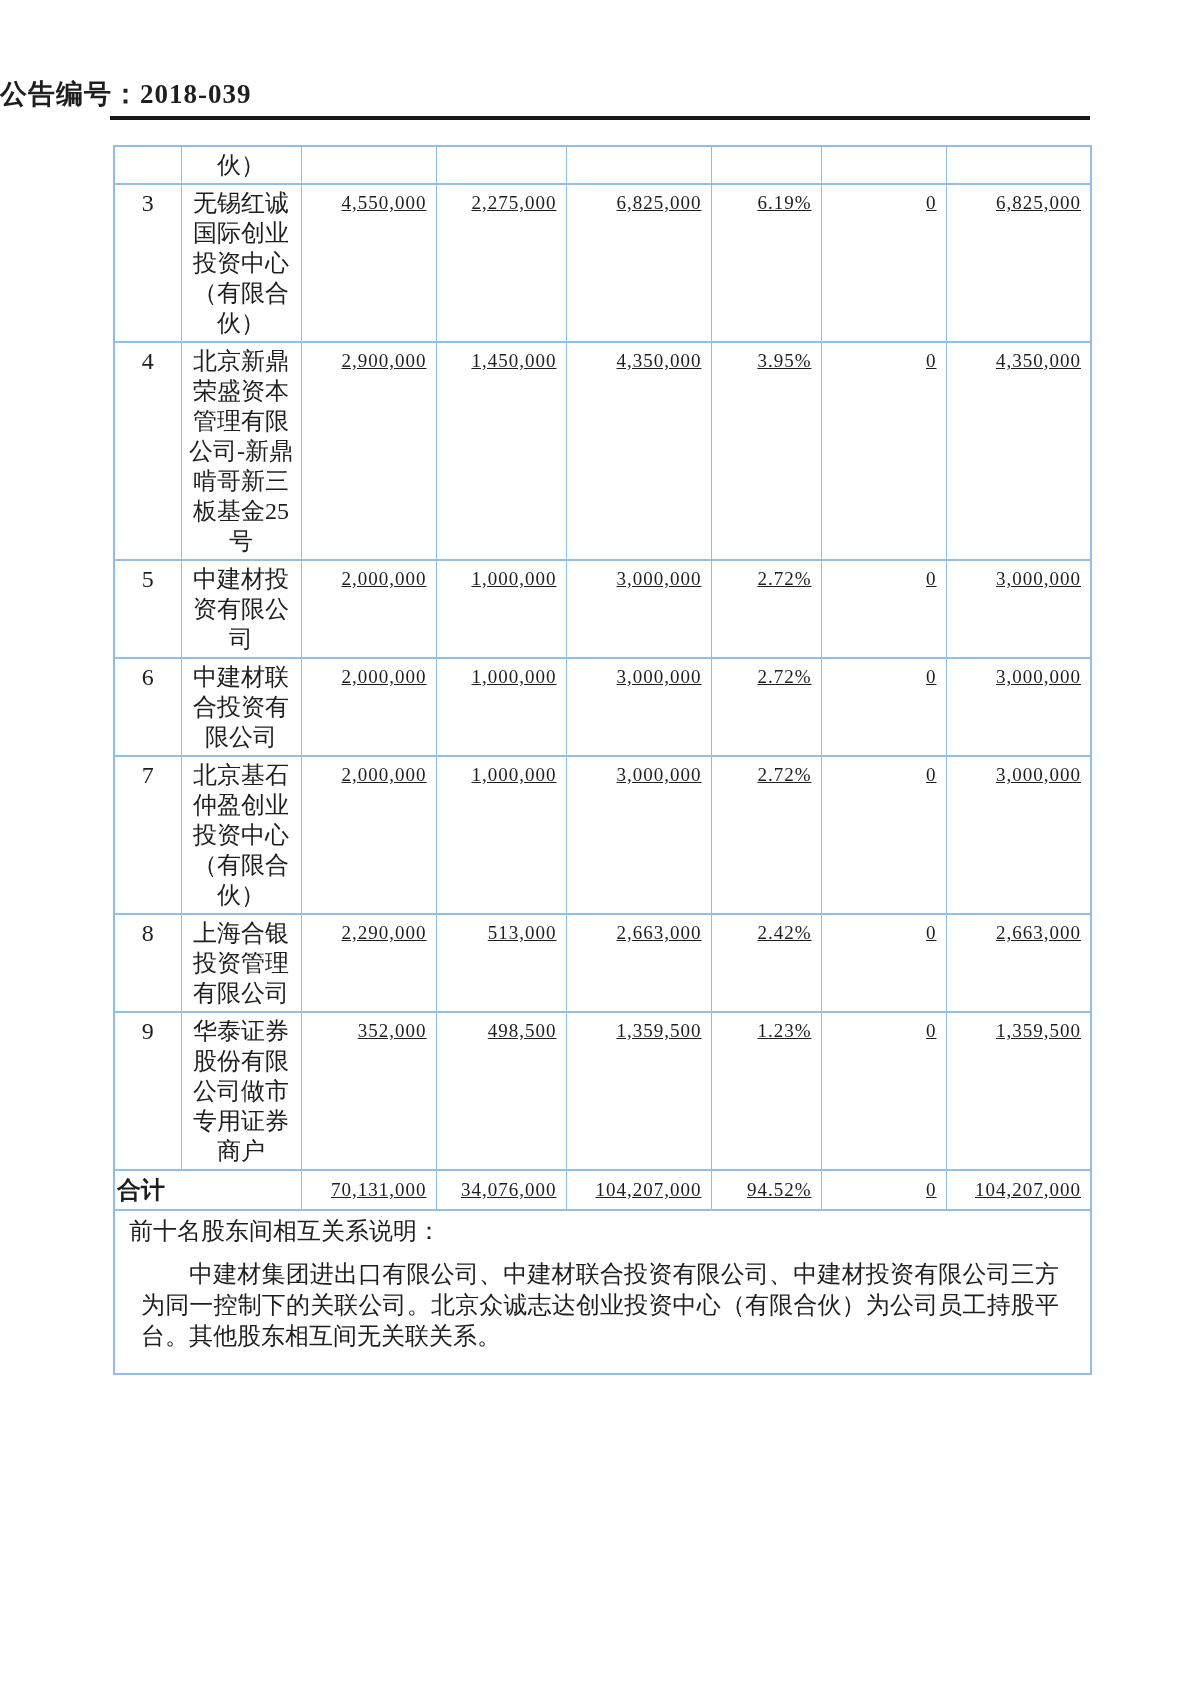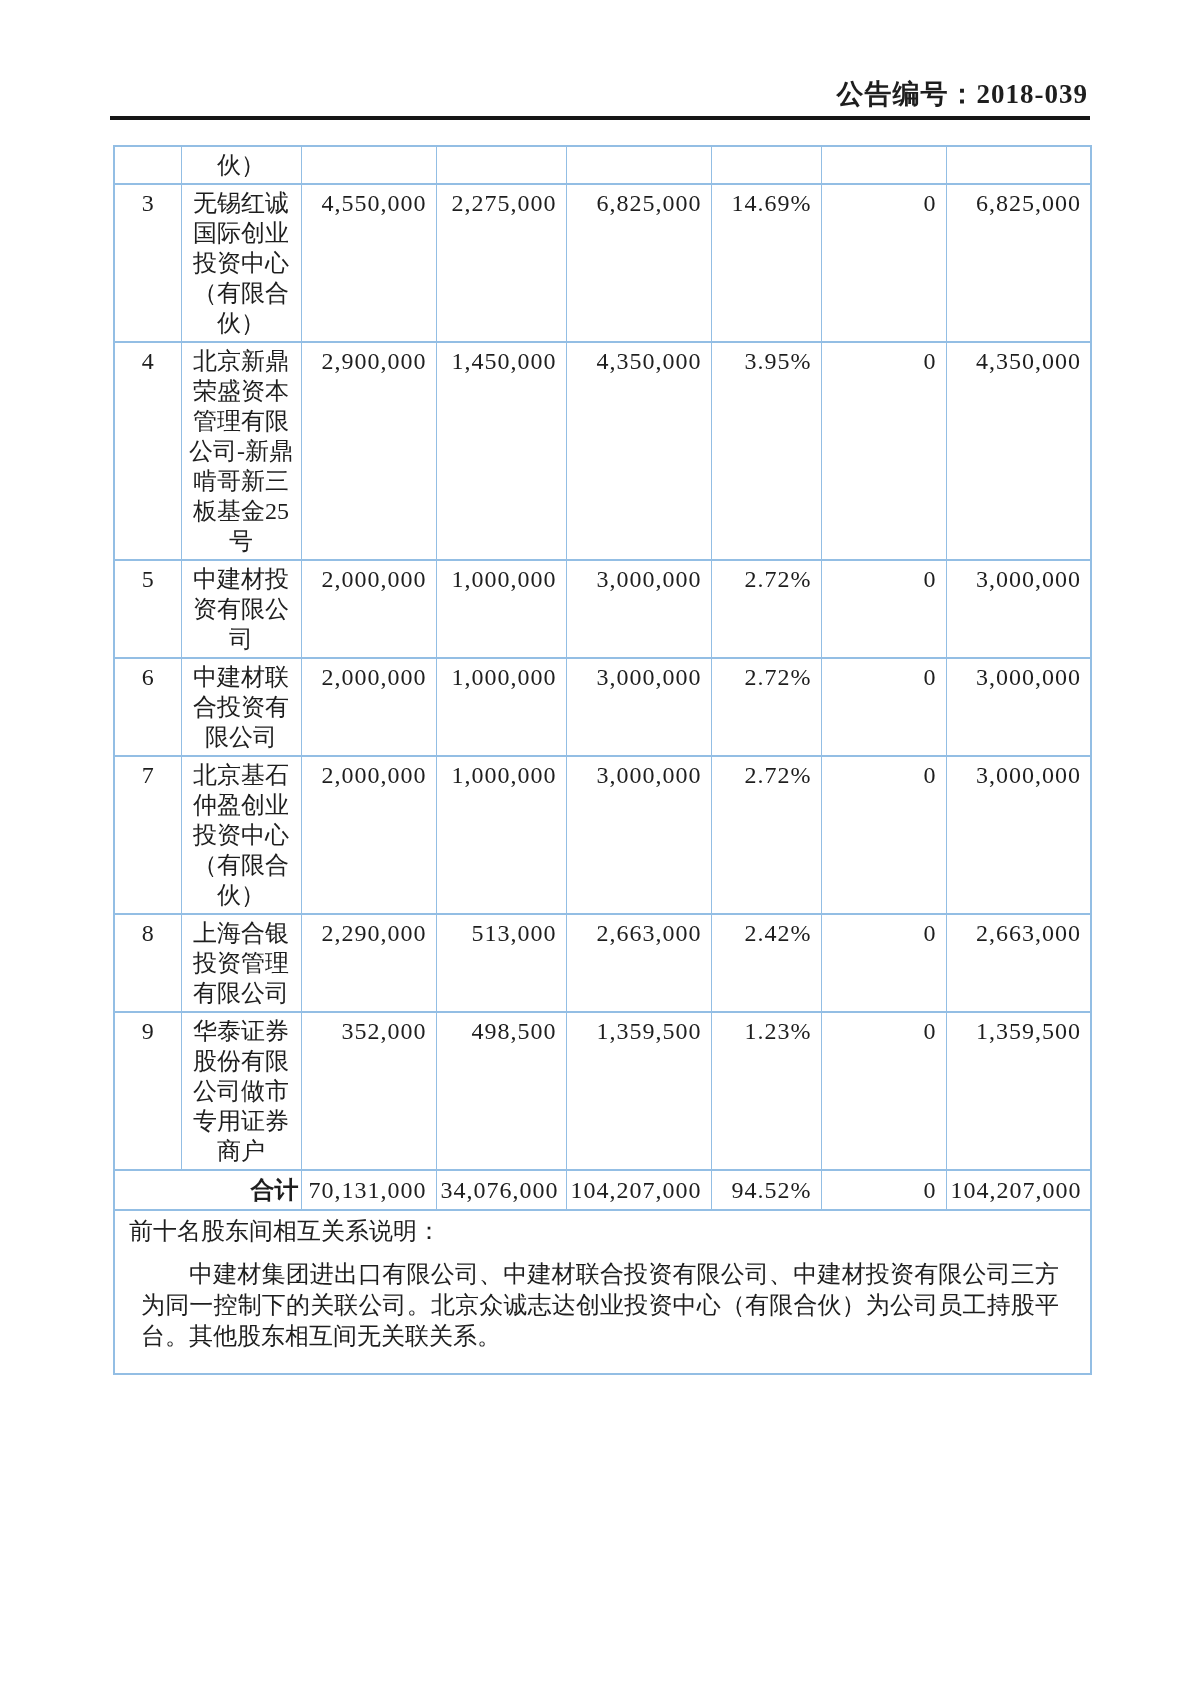--- a/index.html
+++ b/index.html
@@ -8,21 +8,21 @@
     --text-color:#1e1e1e;
   }
   html,body{margin:0;padding:0;}
   body{
     width:1200px;height:1696px;position:relative;background:#ffffff;
     font-family:"Liberation Serif","DejaVu Serif",serif;
     color:var(--text-color);
   }
   .doc-header{
     position:absolute;top:76px;left:0;width:1088px;
-    text-align:right;font-size:27px;font-weight:bold;letter-spacing:1px;
+    text-align:left;font-size:27px;font-weight:bold;letter-spacing:1px;
   }
   .rule{
     position:absolute;top:116px;left:110px;width:980px;height:4px;
     background:var(--rule-color);
   }
   table.shareholders{
     position:absolute;top:145px;left:113px;width:977px;
     border-collapse:collapse;table-layout:fixed;
     font-size:24px;
     border:2px solid var(--border-color);
@@ -30,22 +30,22 @@
   td{
     border:2px solid var(--border-color);
     border-left-width:1px;border-right-width:1px;
     vertical-align:top;
     padding:3px 4px;
     line-height:30px;
     overflow:hidden;
   }
   .c-seq{text-align:center;}
   .c-name{text-align:center;white-space:pre-line;}
-  .c-num{text-align:right;padding-right:9px;font-size:24px;letter-spacing:1px;}
-  .c-total{text-align:right;font-weight:bold;padding:16px 2px;}
+  .c-num{text-align:right;padding-right:9px;font-size:19px;letter-spacing:1px;text-decoration:underline;}
+  .c-total{text-align:left;font-weight:bold;padding:16px 2px;}
   .total-row td{padding-top:4px;padding-bottom:4px;}
   .note-cell{padding:5px 19px 9px 14px;}
   .note-title{margin:0;line-height:31px;}
   .note-body{margin:12px;line-height:31px;text-indent:2em;text-align:justify;}
 </style>
 </head>
 <body>
 
 <div class="doc-header">公告编号：2018-039</div>
 
@@ -76,21 +76,21 @@
     <tr>
     <td class="c-seq">3</td>
     <td class="c-name">无锡红诚
 国际创业
 投资中心
 （有限合
 伙）</td>
     <td class="c-num">4,550,000</td>
     <td class="c-num">2,275,000</td>
     <td class="c-num">6,825,000</td>
-    <td class="c-num">14.69%</td>
+    <td class="c-num">6.19%</td>
     <td class="c-num">0</td>
     <td class="c-num">6,825,000</td>
   </tr>
       <tr>
     <td class="c-seq">4</td>
     <td class="c-name">北京新鼎
 荣盛资本
 管理有限
 公司-新鼎
 啃哥新三

